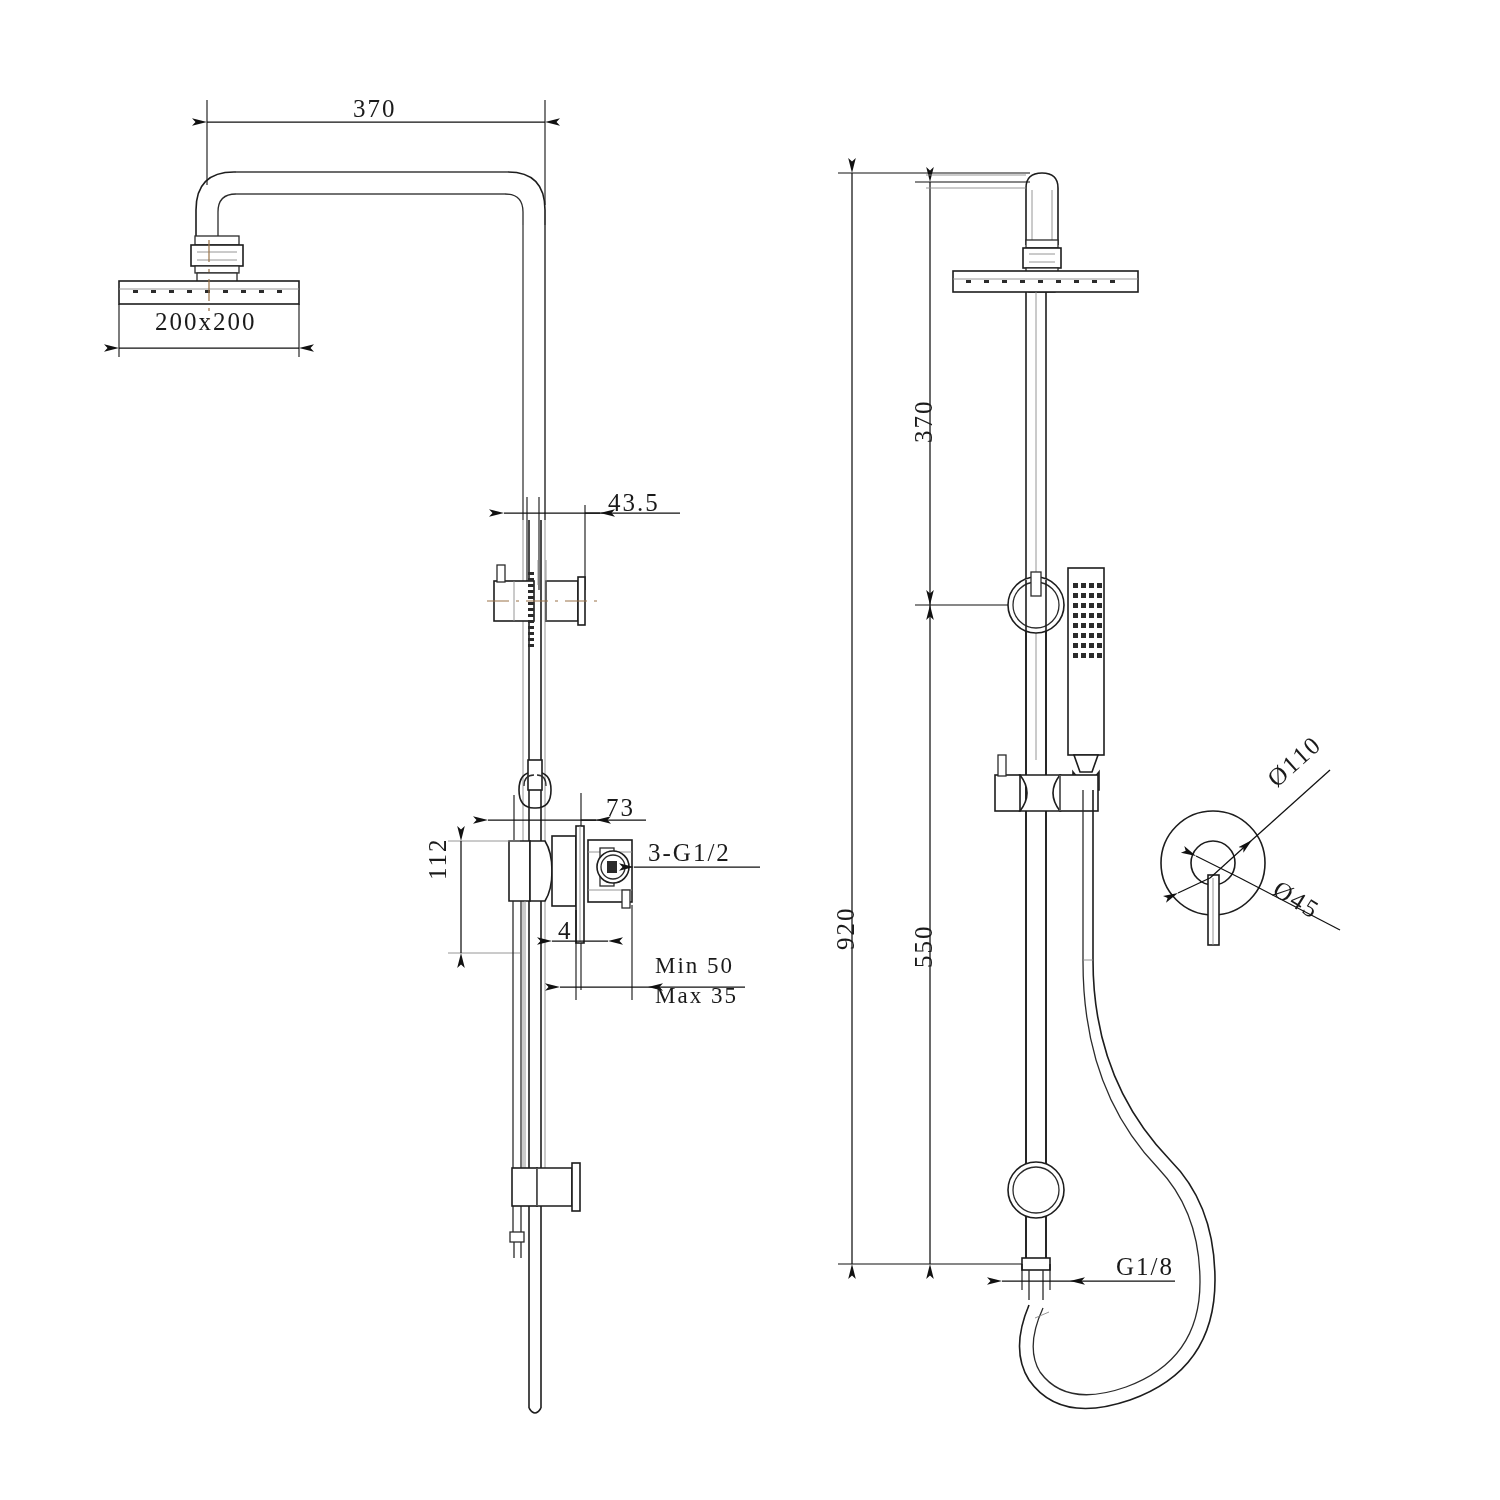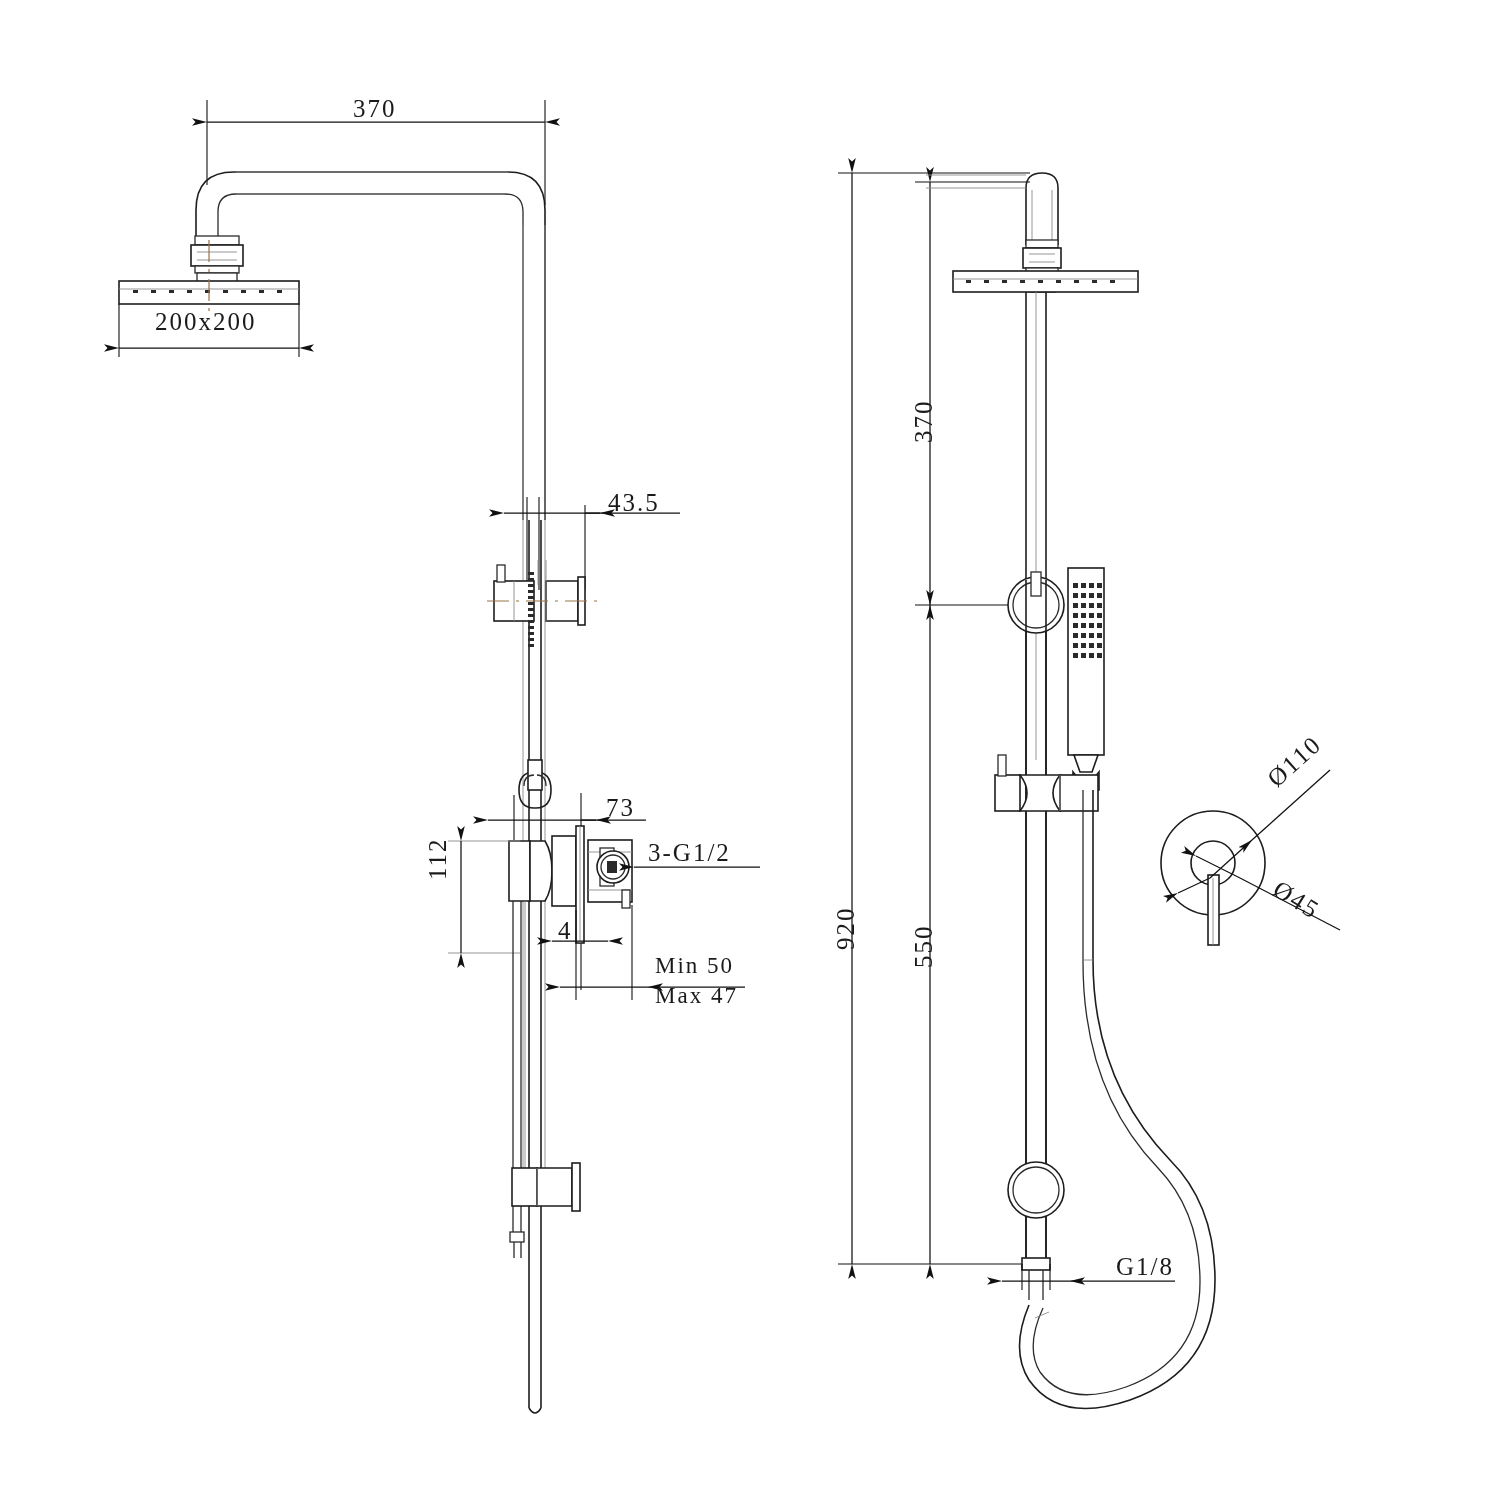--- a/index.html
+++ b/index.html
@@ -392,21 +392,21 @@
 
 <div style="position:absolute;left:606px;top:794px;" class="dimtxt">73</div>
 
 <div style="position:absolute;left:558px;top:917px;" class="dimtxt">4</div>
 
 <div style="position:absolute;left:424px;top:880px;transform:rotate(-90deg);transform-origin:left top;" class="vtxt">112</div>
 
 <div style="position:absolute;left:648px;top:839px;" class="dimtxt">3-G1/2</div>
 
 <div style="position:absolute;left:655px;top:953px;" class="dimtxt small">Min 50</div>
-<div style="position:absolute;left:655px;top:983px;" class="dimtxt small">Max 47</div>
+<div style="position:absolute;left:655px;top:983px;" class="dimtxt small">Max 35</div>
 
 <div style="position:absolute;left:832px;top:950px;transform:rotate(-90deg);transform-origin:left top;" class="vtxt">920</div>
 
 <div style="position:absolute;left:910px;top:443px;transform:rotate(-90deg);transform-origin:left top;" class="vtxt">370</div>
 
 <div style="position:absolute;left:910px;top:968px;transform:rotate(-90deg);transform-origin:left top;" class="vtxt">550</div>
 
 <div style="position:absolute;left:1116px;top:1253px;" class="dimtxt">G1/8</div>
 
 <div style="position:absolute;left:1262px;top:772px;transform:rotate(-42deg);transform-origin:left top;" class="dimtxt">Ø110</div>

